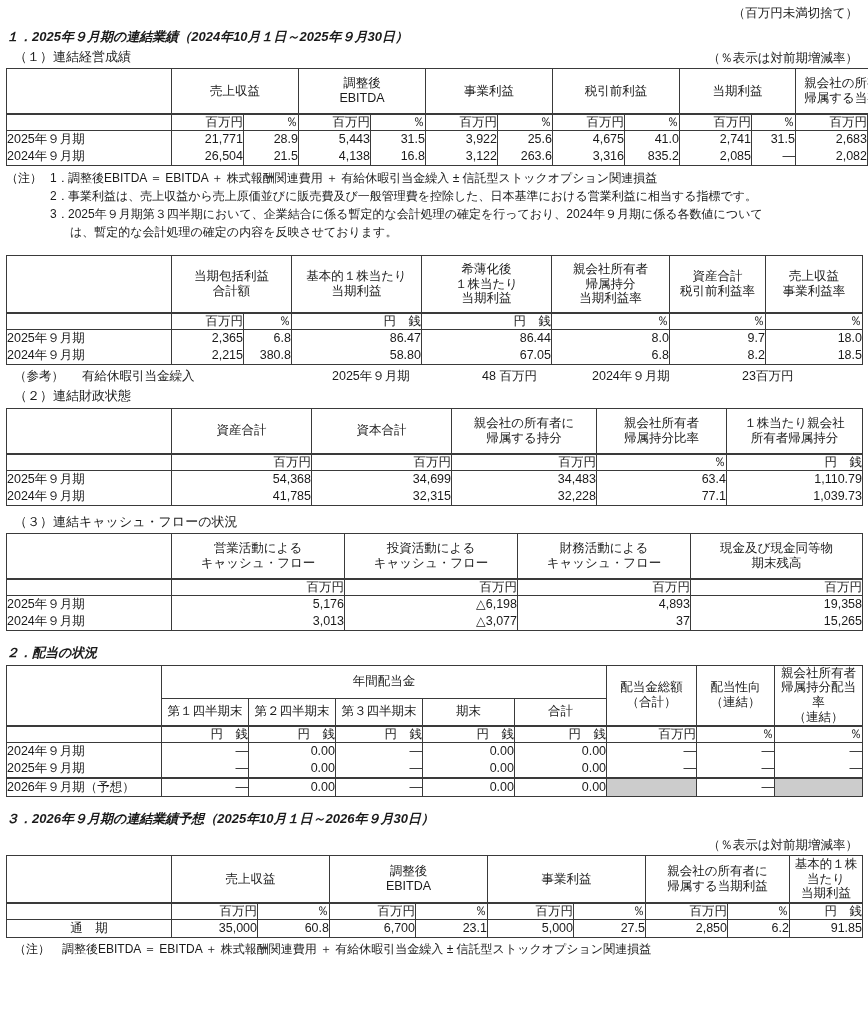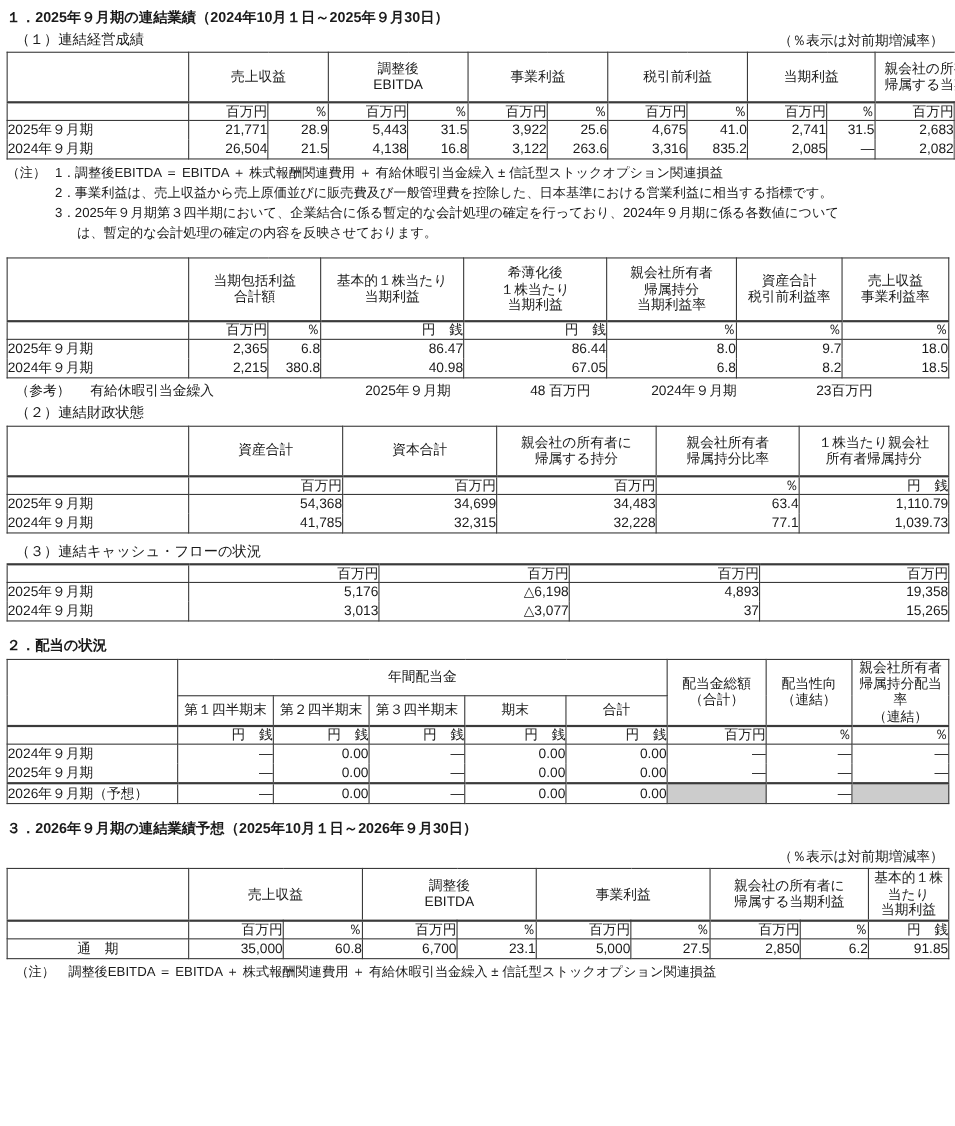--- a/index.html
+++ b/index.html
@@ -31,20 +31,21 @@
     line-height: 1.2;
   }
   .note-top { padding-top: 6px; }
 
   .section-title {
     font-size: 13px;
     font-weight: bold;
     padding-left: 6px;
     line-height: 1.5;
     margin-top: 6px;
+    font-style: italic;
   }
   .sub-title {
     font-size: 13px;
     font-weight: normal;
     padding-left: 14px;
     line-height: 1.5;
     display: inline-block;
   }
   .row-between {
     display: flex;
@@ -145,20 +146,21 @@
   .ref-f { text-align: left; }
 
   .spacer-sm { height: 6px; }
   .spacer-md { height: 12px; }
 </style>
 </head>
 <body>
 
 <div class="page">
 
+  <div class="right-note note-top">（百万円未満切捨て）</div>
 
   <div class="section-title">１．2025年９月期の連結業績（2024年10月１日～2025年９月30日）</div>
 
   <div class="row-between">
     <div class="sub-title">（１）連結経営成績</div>
     <div class="right-note">（％表示は対前期増減率）</div>
   </div>
 
   
   <table class="fin">
@@ -295,21 +297,21 @@
       <td class="num nb-top nb-bot">86.47</td>
       <td class="num nb-top nb-bot">86.44</td>
       <td class="num nb-top nb-bot">8.0</td>
       <td class="num nb-top nb-bot">9.7</td>
       <td class="num nb-top nb-bot">18.0</td>
     </tr>
     <tr>
       <td class="lbl nb-top">2024年９月期</td>
       <td class="num nb-top">2,215</td>
       <td class="num nb-top">380.8</td>
-      <td class="num nb-top">40.98</td>
+      <td class="num nb-top">58.80</td>
       <td class="num nb-top">67.05</td>
       <td class="num nb-top">6.8</td>
       <td class="num nb-top">8.2</td>
       <td class="num nb-top">18.5</td>
     </tr>
   </tbody>
     </table>
 
   <div class="ref-line">
     <span class="ref-a">（参考）</span>
@@ -374,20 +376,27 @@
   
   <table class="fin">
     <colgroup>
       <col style="width:165px">
         <col style="width:173px">
         <col style="width:173px">
       <col style="width:173px">
         <col style="width:172px">
     </colgroup>
     <tbody>
+        <tr>
+      <td class="hdr hdr-band" style="height:44px"></td>
+      <td class="hdr hdr-band">営業活動による<br>キャッシュ・フロー</td>
+      <td class="hdr hdr-band">投資活動による<br>キャッシュ・フロー</td>
+      <td class="hdr hdr-band">財務活動による<br>キャッシュ・フロー</td>
+      <td class="hdr hdr-band">現金及び現金同等物<br>期末残高</td>
+    </tr>
     <tr>
       <td class="unit lbl-blank"></td>
       <td class="unit">百万円</td>
       <td class="unit">百万円</td>
       <td class="unit">百万円</td>
       <td class="unit">百万円</td>
     </tr>
     <tr>
       <td class="lbl nb-top nb-bot">2025年９月期</td>
       <td class="num nb-top nb-bot">5,176</td>

